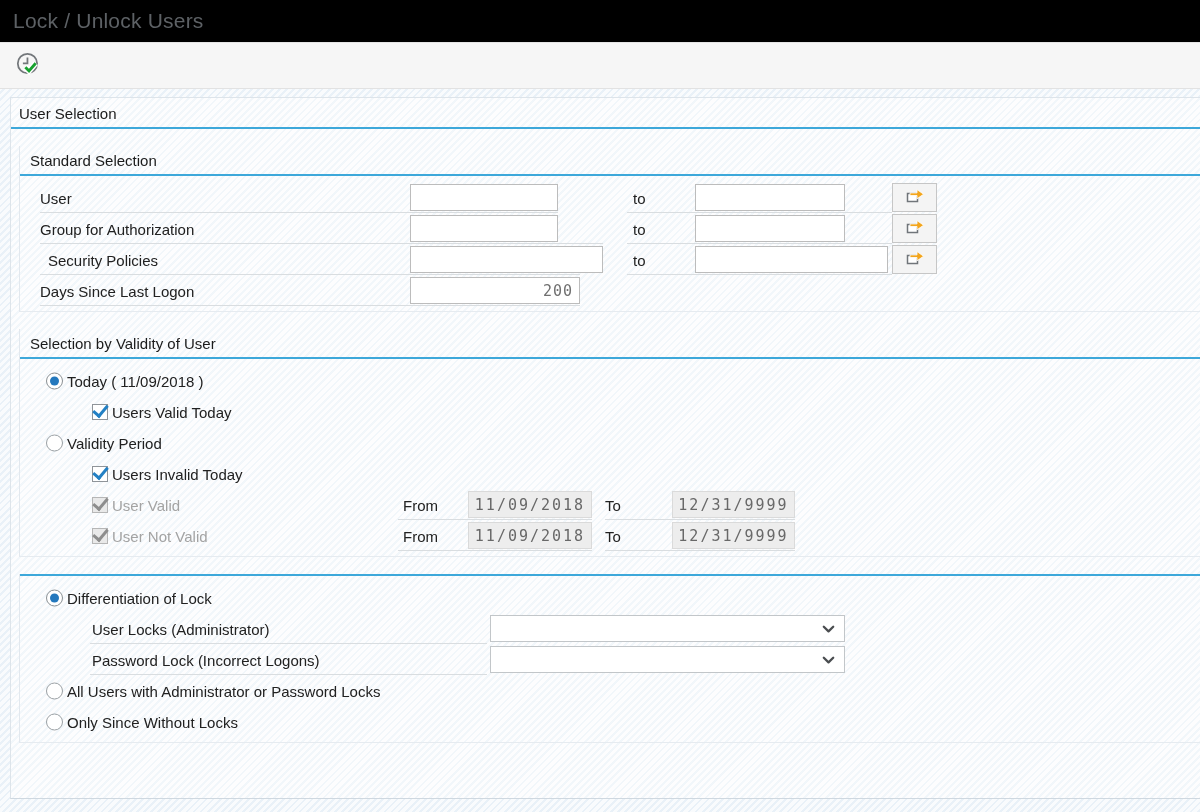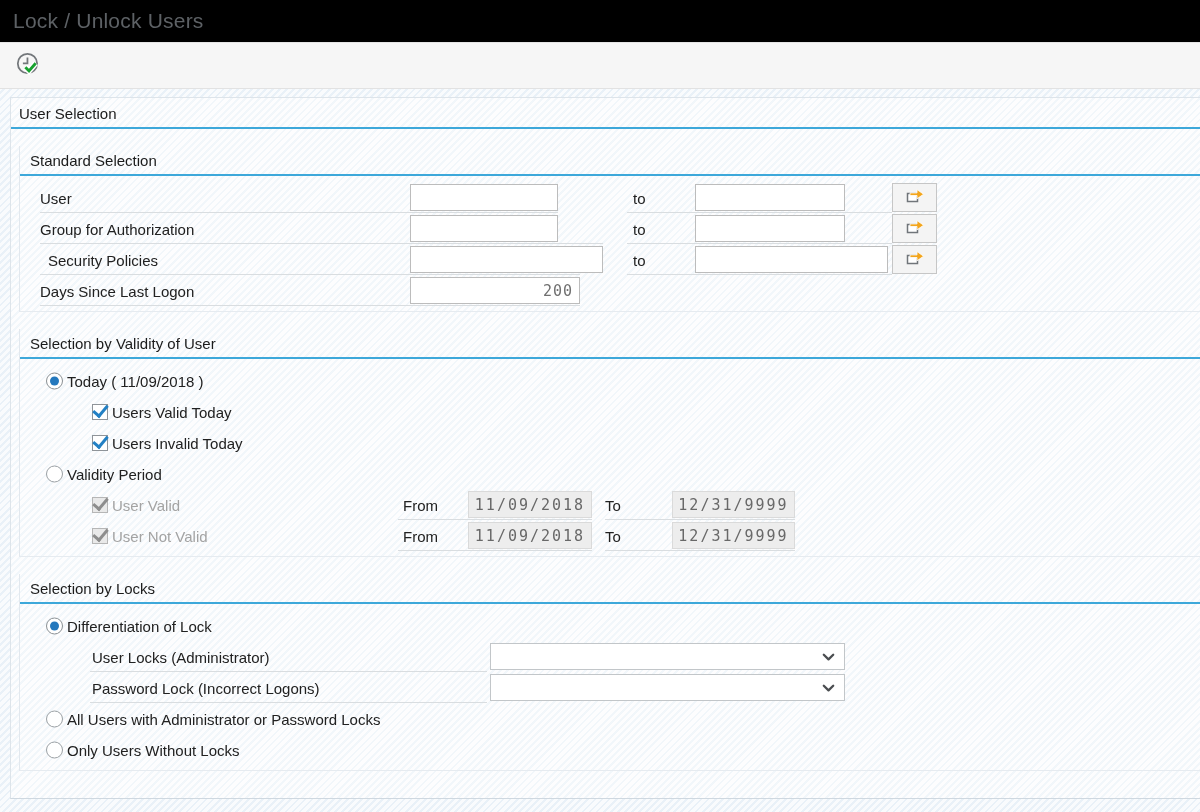--- a/index.html
+++ b/index.html
@@ -158,26 +158,26 @@
     <div class="rows">
       <div class="row">
         <span class="radio selected" style="left:26px"></span>
         <span class="lbl" style="left:47px">Today ( 11/09/2018 )</span>
       </div>
       <div class="row">
         <span class="cb checked" style="left:72px"></span>
         <span class="lbl" style="left:92px">Users Valid Today</span>
       </div>
       <div class="row">
+        <span class="radio" style="left:26px"></span>
+        <span class="lbl" style="left:47px">Validity Period</span>
+      </div>
+      <div class="row">
         <span class="cb checked" style="left:72px"></span>
         <span class="lbl" style="left:92px">Users Invalid Today</span>
-      </div>
-      <div class="row">
-        <span class="radio" style="left:26px"></span>
-        <span class="lbl" style="left:47px">Validity Period</span>
       </div>
       <div class="row">
         <span class="cb checked disabled" style="left:72px"></span>
         <span class="lbl dim" style="left:92px">User Valid</span>
         <span class="lbl" style="left:383px">From</span>
         <div class="fld ro" style="left:448px;width:124px">11/09/2018</div>
         <span class="lbl" style="left:585px">To</span>
         <div class="fld ro" style="left:652px;width:123px">12/31/9999</div>
         <i class="sep" style="left:378px;width:194px"></i>
         <i class="sep" style="left:585px;width:190px"></i>
@@ -189,21 +189,20 @@
         <div class="fld ro" style="left:448px;width:124px">11/09/2018</div>
         <span class="lbl" style="left:585px">To</span>
         <div class="fld ro" style="left:652px;width:123px">12/31/9999</div>
         <i class="sep" style="left:378px;width:194px"></i>
         <i class="sep" style="left:585px;width:190px"></i>
       </div>
     </div>
   </div>
 
   <div class="group">
-    <div class="group-title">Selection by Locks</div>
     <div class="blue-rule"></div>
     <div class="rows">
       <div class="row">
         <span class="radio selected" style="left:26px"></span>
         <span class="lbl" style="left:47px">Differentiation of Lock</span>
       </div>
       <div class="row">
         <span class="lbl" style="left:72px">User Locks (Administrator)</span>
         <div class="dd" style="left:470px;width:355px">
           <span></span>
@@ -226,17 +225,17 @@
           </span>
         </div>
         <i class="sep" style="left:70px;width:397px"></i>
       </div>
       <div class="row">
         <span class="radio" style="left:26px"></span>
         <span class="lbl" style="left:47px">All Users with Administrator or Password Locks</span>
       </div>
       <div class="row">
         <span class="radio" style="left:26px"></span>
-        <span class="lbl" style="left:47px">Only Users Without Locks</span>
+        <span class="lbl" style="left:47px">Only Since Without Locks</span>
       </div>
     </div>
   </div>
 </div>
 
 </body></html>

